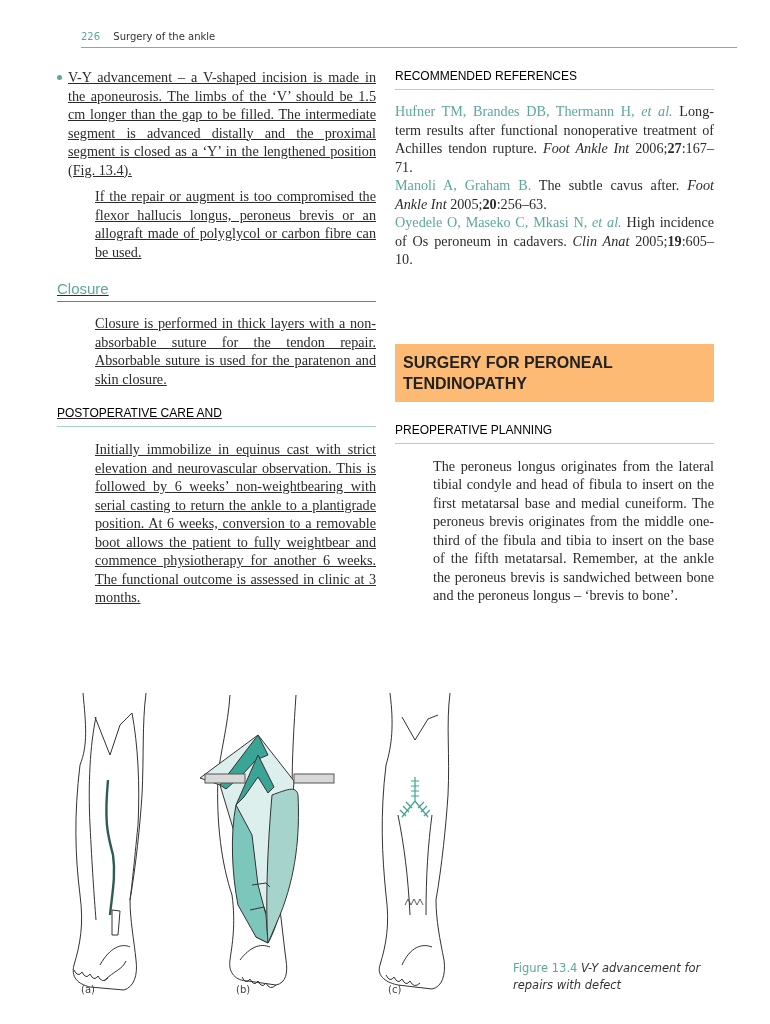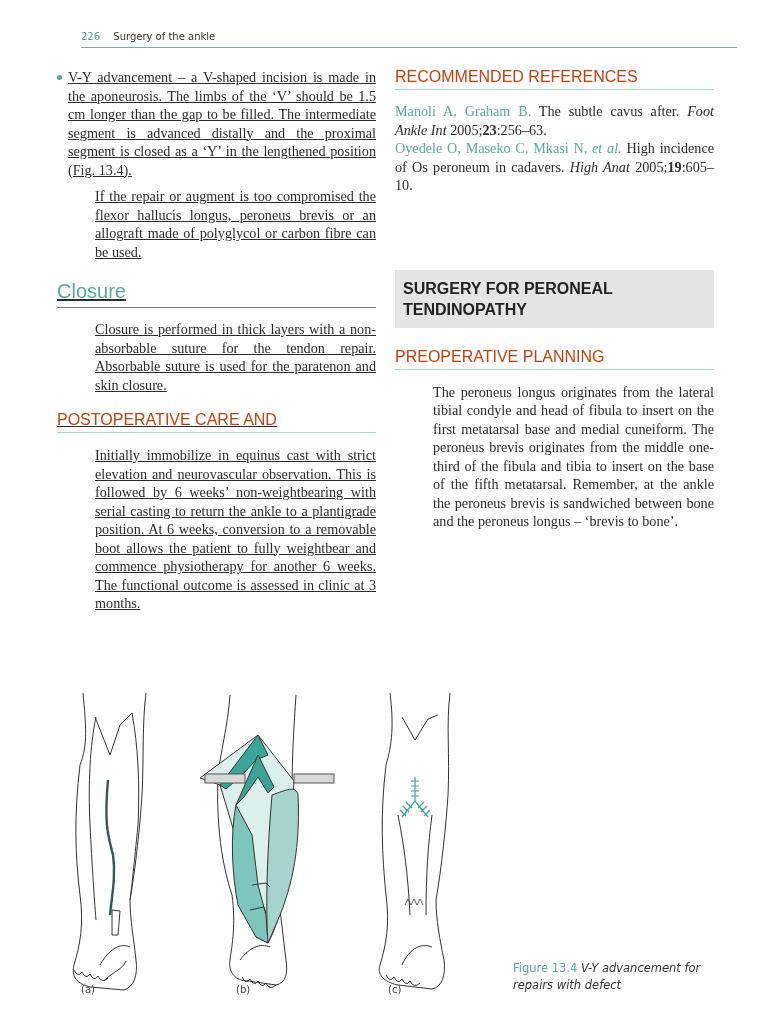--- a/index.html
+++ b/index.html
@@ -17,30 +17,30 @@
   .col-left { left: 57px; top: 68px; text-decoration: underline; }
   .col-right { left: 395px; top: 68px; }
   p, li { font-size: 14.2px; line-height: 18.5px; margin: 0; text-align: justify; }
   .bullet-list { list-style: none; padding: 0; margin: 0; }
   .bullet-list li { position: relative; padding-left: 11px; }
   .bullet-dot {
     position: absolute; left: 0; top: 7px; width: 5px; height: 5px; border-radius: 50%; background: #5aa89d;
   }
   .para { margin-top: 8px; margin-left: 38px; }
   .h-closure {
-    font-family: "Liberation Sans", sans-serif; font-size: 20px; color: #5aa89d;
+    font-family: "Liberation Sans", sans-serif; font-size: 15px; color: #5aa89d;
     margin-top: 19px; padding-bottom: 4px; border-bottom: 1.5px solid #7a7a7a;
   }
   .h-caps {
-    font-family: "Liberation Sans", sans-serif; font-size: 16px; color: #c2410c; line-height: 17px;
+    font-family: "Liberation Sans", sans-serif; font-size: 12px; color: #000000; line-height: 17px;
     padding-bottom: 4px; border-bottom: 1.5px solid #a6d3cc;
   }
   .ref { color: #5aa89d; }
   .teal-box {
-    background: #e5e5e5; padding: 8px 8px 8px 8px; margin-top: 75px;
+    background: #fdba74; padding: 8px 8px 8px 8px; margin-top: 75px;
     font-family: "Liberation Sans", sans-serif; font-size: 16px; line-height: 21px; color: #222; font-weight: bold;
   }
   .figure { position: absolute; left: 60px; top: 685px; width: 660px; height: 320px; }
   .fig-label { position: absolute; font-family: "DejaVu Sans", sans-serif; font-size: 10px; color: #444; }
   .caption {
     position: absolute; left: 513px; top: 960px; width: 210px;
     font-family: "DejaVu Sans", sans-serif; font-size: 11.5px; line-height: 17px; color: #333; font-style: italic;
   }
   .caption .fig-num { color: #5aa89d; font-style: normal; }
 </style>
@@ -65,24 +65,27 @@
   <div class="h-caps" style="margin-top:17px">
     <div>POSTOPERATIVE CARE AND</div>
   </div>
   <p class="para" style="margin-top:13px">Initially immobilize in equinus cast with strict elevation and neurovascular observation. This is followed by 6 weeks’ non-weightbearing with serial casting to return the ankle to a plantigrade position. At 6 weeks, conversion to a removable boot allows the patient to fully weightbear and commence physiotherapy for another 6 weeks. The functional outcome is assessed in clinic at 3 months.</p>
 </div>
 
 <div class="col col-right">
   <div class="h-caps">RECOMMENDED REFERENCES</div>
   <div style="margin-top:12px">
     <p>
-      <span class="ref">Manoli A, Graham B.</span><span> The subtle cavus after. </span><i>Foot Ankle Int</i><span> 2005;</span><b>23</b><span>:256–63.</span>
+      <span class="ref">Hufner TM, Brandes DB, Thermann H, </span><i class="ref">et al.</i><span> Long-term results after functional nonoperative treatment of Achilles tendon rupture. </span><i>Foot Ankle Int</i><span> 2006;</span><b>27</b><span>:167–71.</span>
     </p>
     <p>
-      <span class="ref">Oyedele O, Maseko C, Mkasi N, </span><i class="ref">et al.</i><span> High incidence of Os peroneum in cadavers. </span><i>High Anat</i><span> 2005;</span><b>19</b><span>:605–10.</span>
+      <span class="ref">Manoli A, Graham B.</span><span> The subtle cavus after. </span><i>Foot Ankle Int</i><span> 2005;</span><b>20</b><span>:256–63.</span>
+    </p>
+    <p>
+      <span class="ref">Oyedele O, Maseko C, Mkasi N, </span><i class="ref">et al.</i><span> High incidence of Os peroneum in cadavers. </span><i>Clin Anat</i><span> 2005;</span><b>19</b><span>:605–10.</span>
     </p>
   </div>
   <div class="teal-box">
     <div>SURGERY FOR PERONEAL</div>
     <div>TENDINOPATHY</div>
   </div>
   <div class="h-caps" style="margin-top:20px">PREOPERATIVE PLANNING</div>
   <p class="para" style="margin-top:13px">The peroneus longus originates from the lateral tibial condyle and head of fibula to insert on the first metatarsal base and medial cuneiform. The peroneus brevis originates from the middle one-third of the fibula and tibia to insert on the base of the fifth metatarsal. Remember, at the ankle the peroneus brevis is sandwiched between bone and the peroneus longus – ‘brevis to bone’.</p>
 </div>
 

